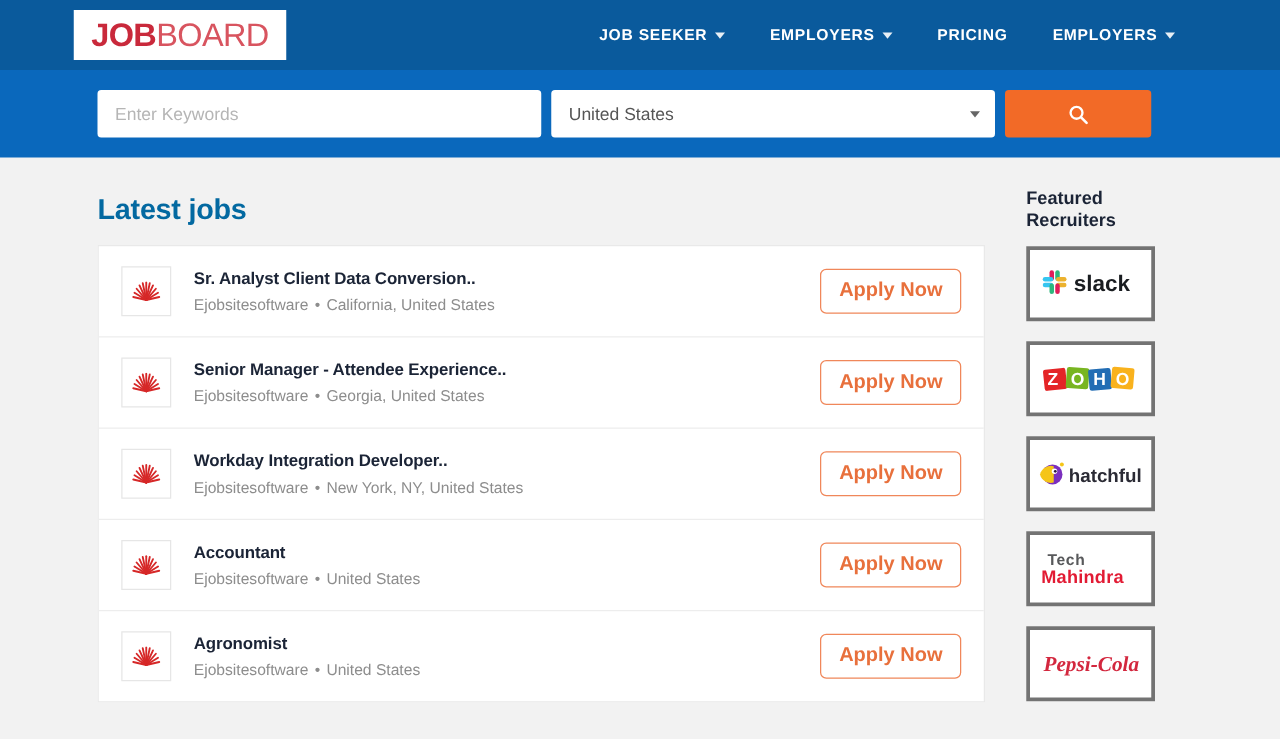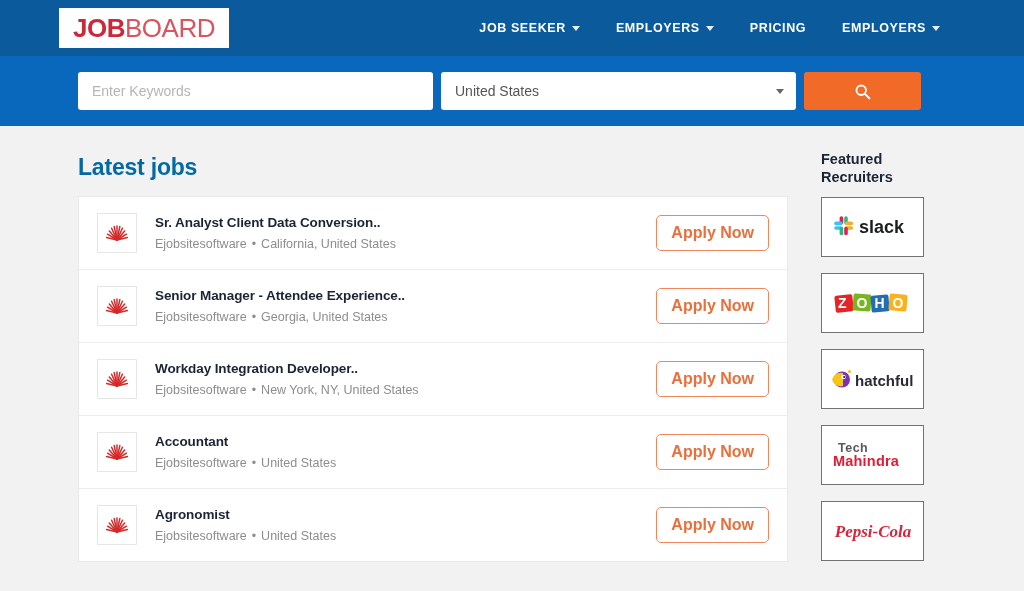--- a/index.html
+++ b/index.html
@@ -158,21 +158,21 @@
   
   .side-title{
     font-size:14.5px; font-weight:bold;
     color:#1b2436;
     line-height:1.25;
     margin:24px 0 11px 0;
   }
   .rec-card{
     width:103px; height:60px;
     background:#fff;
-    border:1px solid #737373;
+    border:3px solid #737373;
     margin-bottom:16px;
     display:flex; align-items:center; justify-content:center;
   }
 </style>
 </head>
 <body>
 
 <div class="topnav">
   <div class="logo-badge">
     <span class="logo-text">

